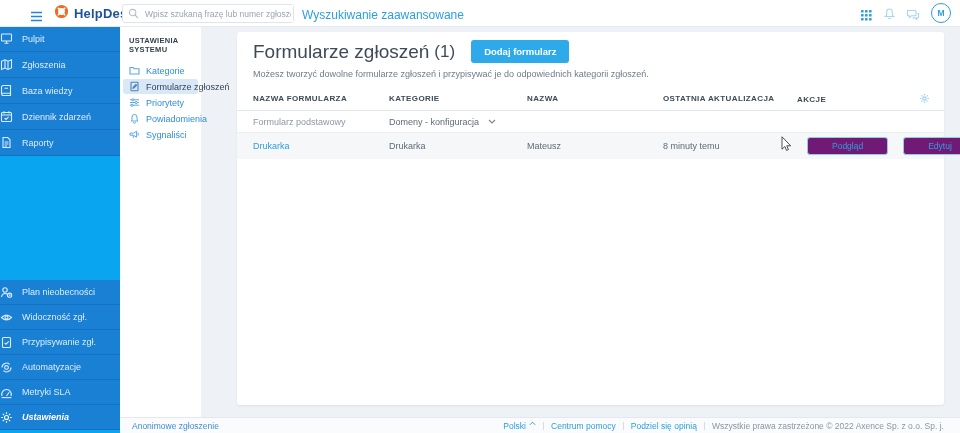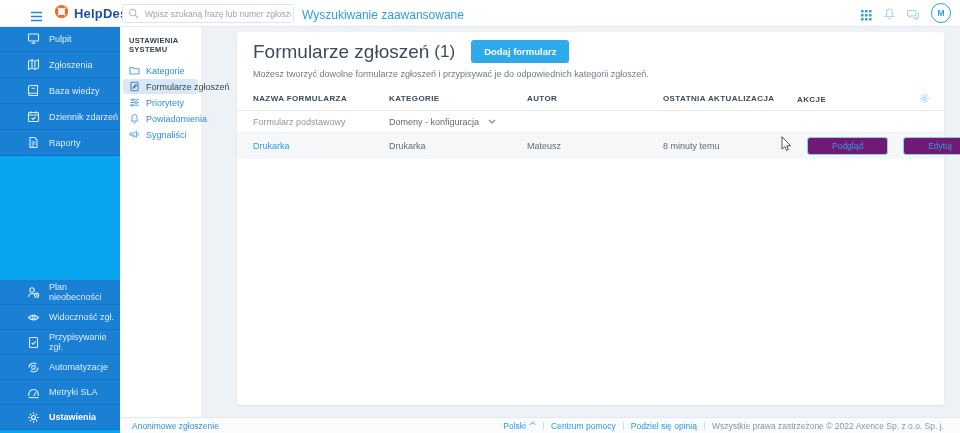--- a/index.html
+++ b/index.html
@@ -18,24 +18,24 @@
   #searchbox input::placeholder{color:#9aa4af;}
   #advsearch{position:absolute;left:302px;top:8px;font-size:12px;color:#2d9fe0;cursor:pointer;}
   .tb-ic{position:absolute;top:7px;cursor:pointer;}
   #avatar{position:absolute;left:931px;top:3px;width:18px;height:18px;border:1.4px solid #2d9fe0;
     border-radius:50%;background:#fff;display:flex;align-items:center;justify-content:center;
     font-size:8.5px;font-weight:bold;color:#2d9fe0;cursor:pointer;}
   
   #sidebar{position:absolute;left:0;top:26px;width:120px;height:407px;background:#09a5f1;
     display:flex;flex-direction:column;z-index:5;}
   .snav-item{box-sizing:border-box;height:26px;flex:0 0 26px;display:flex;align-items:center;gap:9px;
-    padding-left:27px;background:#1a80d3;border-bottom:1px solid #1372c5;color:#dcedfb;
+    padding-left:0;background:#1a80d3;border-bottom:1px solid #1372c5;color:#dcedfb;
     font-size:9px;cursor:pointer;}
   .snav-item.b{height:25px;flex:0 0 25px;}
-  .snav-item.active{color:#fff;font-weight:bold;}
+  .snav-item.active{color:#fff;font-weight:bold;font-style:italic;}
   .sic{width:13px;height:13px;display:inline-flex;}
   #sb-fill{flex:1 1 auto;}
   #sb-foot{flex:0 0 3px;}
   
   #secnav{position:absolute;left:120px;top:26px;width:81px;height:391px;background:#fff;z-index:4;}
   #secnav .title{padding:10px 0 0 9px;font-size:7.5px;font-weight:bold;color:#34424f;letter-spacing:.3px;}
   #secnav .list{margin-top:9px;}
   .sec-item{box-sizing:border-box;height:15px;margin:1px 3px;display:flex;align-items:center;gap:6px;
     padding-left:6px;font-size:9px;color:#2e8fd6;border-radius:3px;cursor:pointer;white-space:nowrap;}
   .sec-item.selected{background:#d9e8f7;color:#33475b;}
@@ -298,21 +298,21 @@
       <span class="page-title">Formularze zgłoszeń</span>
       <span class="page-count">(1)</span>
       <button id="addbtn">Dodaj formularz</button>
     </div>
     <div class="subtitle">Możesz tworzyć dowolne formularze zgłoszeń i przypisywać je do odpowiednich kategorii zgłoszeń.</div>
   </div>
 
   <div class="grid-row thead">
     <span class="th">NAZWA FORMULARZA</span>
     <span class="th">KATEGORIE</span>
-    <span class="th">AUTOR</span>
+    <span class="th">NAZWA</span>
     <span class="th">OSTATNIA AKTUALIZACJA</span>
     <span class="th th-actions">
       <span>AKCJE</span>
       <span style="display:inline-flex;cursor:pointer;">
         <svg width="11" height="11" viewBox="0 0 13 13" fill="none" stroke="#9bd4f6" stroke-width="1.4">
           <circle cx="6.5" cy="6.5" r="2"></circle>
           <path d="M6.5 1.2v1.7M6.5 10.1v1.7M1.2 6.5h1.7M10.1 6.5h1.7M2.8 2.8l1.2 1.2M9 9l1.2 1.2M10.2 2.8L9 4M4 9l-1.2 1.2"></path>
         </svg>
       </span>
     </span>

